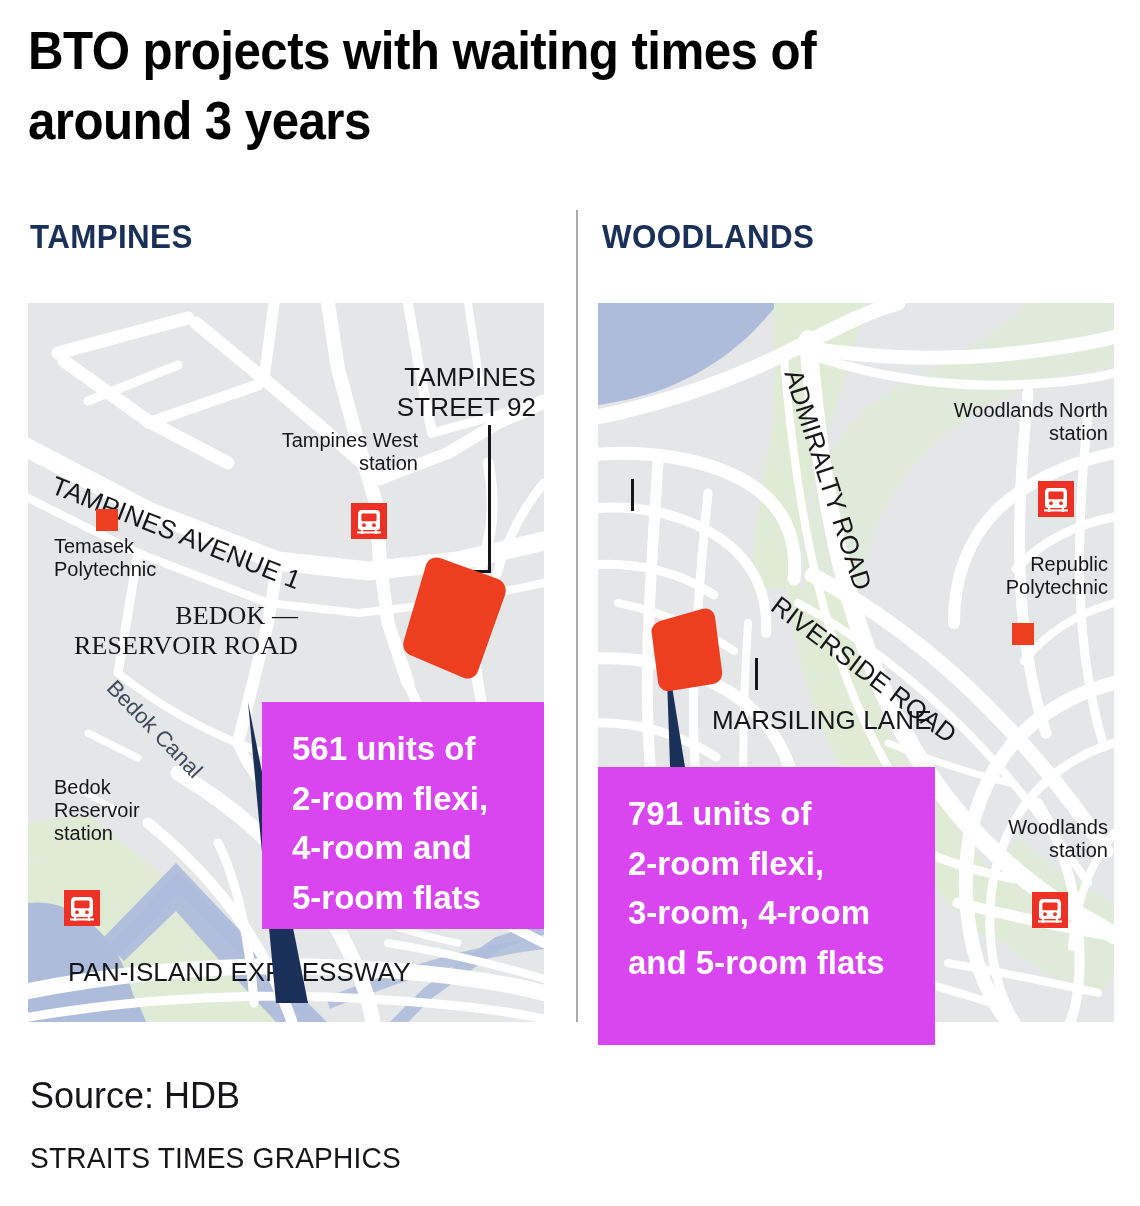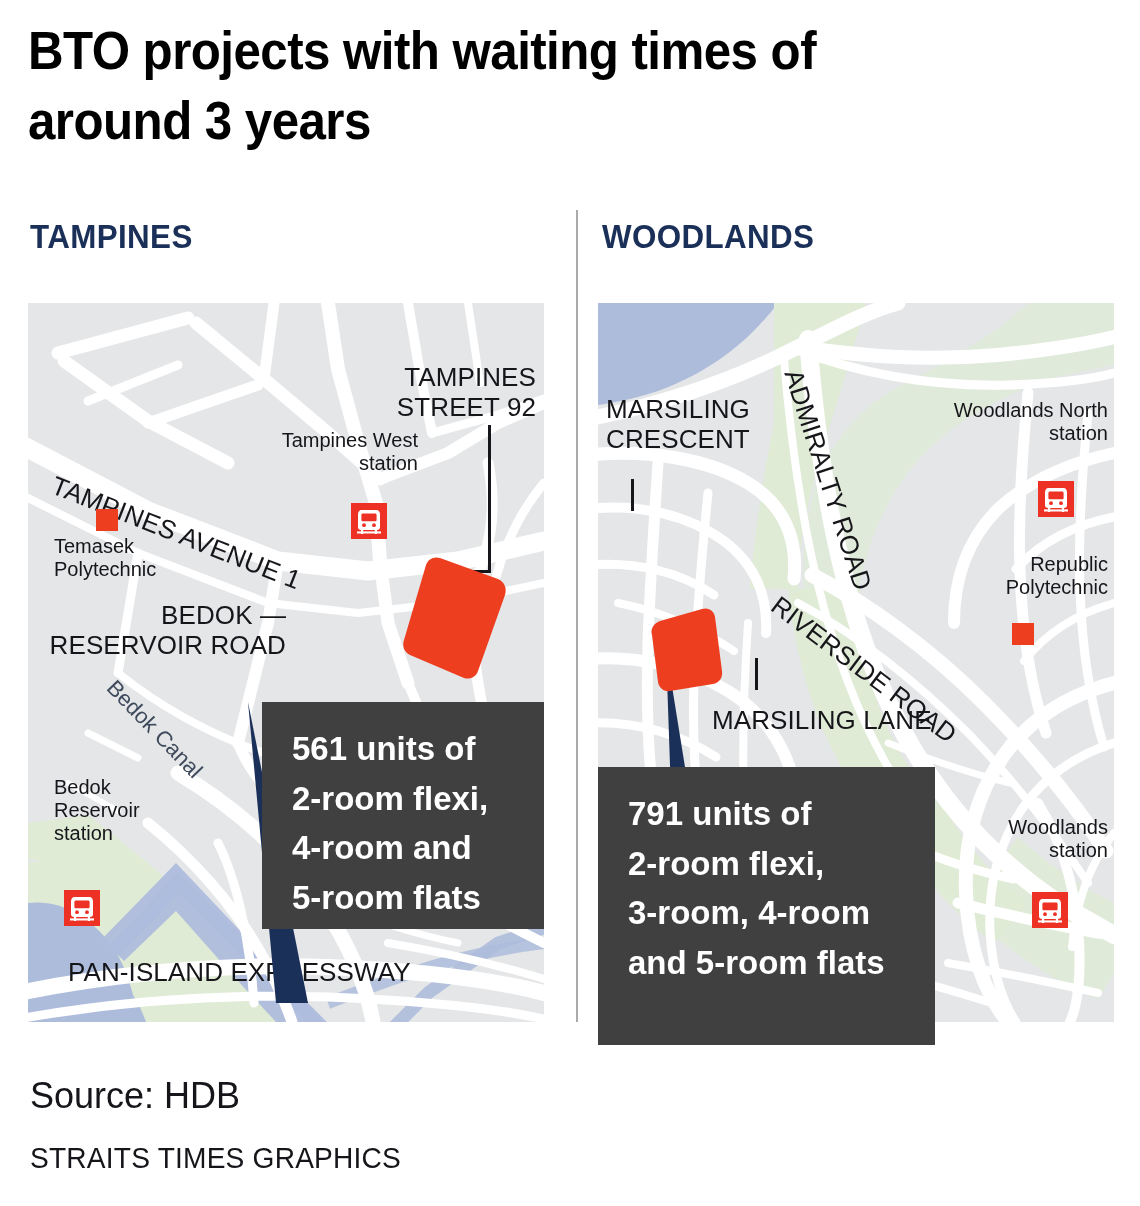--- a/index.html
+++ b/index.html
@@ -109,21 +109,21 @@
   
   .site-square {
     position: absolute;
     width: 22px; height: 22px;
     background: #EE3E20;
   }
 
   
   .callout {
     position: absolute;
-    background: #404040;
+    background: #d946ef;
     color: #ffffff;
     font-family: "Liberation Sans Narrow", "Liberation Sans", sans-serif;
     font-weight: bold;
     font-size: 33px;
     line-height: 1.5;
     padding: 22px 26px 20px 30px;
     white-space: pre-line;
     z-index: 6;
   }
   #callout-tampines {
@@ -255,21 +255,21 @@
       <rect x="23.8" y="27" width="2.2" height="4" fill="#ffffff"></rect>
     </svg>
   </div>
 
   <div class="map-label lbl-caps" style="left: 30px; top: 168px; width: 300px; transform: rotate(21.5deg); transform-origin: left top;">TAMPINES AVENUE 1</div>
 
   <div class="site-square" style="left: 68px; top: 206px;"></div>
   <div class="map-label lbl-mixed" style="left: 26px; top: 232px; width: 200px;">Temasek
 Polytechnic</div>
 
-  <div class="map-label lbl-caps right-align" style="left: 8px; top: 298px; width: 250px;">BEDOK —
+  <div class="map-label lbl-caps right-align" style="left: 20px; top: 298px; width: 250px; font-family: Liberation Serif, serif;">BEDOK —
 RESERVOIR ROAD</div>
 
   <div class="map-label lbl-water" style="left: 92px; top: 372px; width: 180px; transform: rotate(46deg); transform-origin: left top;">Bedok Canal</div>
 
   <div class="map-label lbl-mixed" style="left: 26px; top: 473px; width: 190px;">Bedok
 Reservoir
 station</div>
   <div class="station-icon" style="left: 36px; top: 587px;">
     <svg width="36" height="36" viewBox="0 0 36 36">
       <rect x="0" y="0" width="36" height="36" fill="#ED3124"></rect>
@@ -362,22 +362,20 @@
       <path d="M440 500 C462 536 476 580 480 626 C484 668 480 702 472 719" stroke-width="10"></path>
       <path d="M516 530 C492 560 478 600 474 644" stroke-width="8"></path>
       <path d="M360 600 C400 610 446 620 500 630 L516 632" stroke-width="11"></path>
       <path d="M350 660 C396 668 446 678 500 690" stroke-width="8"></path>
       <path d="M306 540 C340 556 376 568 416 576" stroke-width="9"></path>
       <path d="M250 660 C300 672 350 686 400 702" stroke-width="8"></path>
       <path d="M290 440 C330 456 370 470 412 480" stroke-width="7"></path>
     </g>
   </svg>
 
-  <div class="map-label lbl-caps" style="left: 8px; top: 92px; width: 230px;">MARSILING
-CRESCENT</div>
   <div class="leader-v" style="left: 33px; top: 176px; height: 32px;"></div>
 
   <div class="map-label lbl-caps" style="left: 208px; top: 63px; width: 240px; transform: rotate(72deg); transform-origin: left top;">ADMIRALTY ROAD</div>
 
   <div class="map-label lbl-mixed right-align" style="left: 248px; top: 96px; width: 262px;">Woodlands North
 station</div>
   <div class="station-icon" style="left: 440px; top: 178px;">
     <svg width="36" height="36" viewBox="0 0 36 36">
       <rect x="0" y="0" width="36" height="36" fill="#ED3124"></rect>
       <path d="M11 7 C8 7 7 9 7 12 L7 24 C7 26 8 27 10 27 L26 27 C28 27 29 26 29 24

